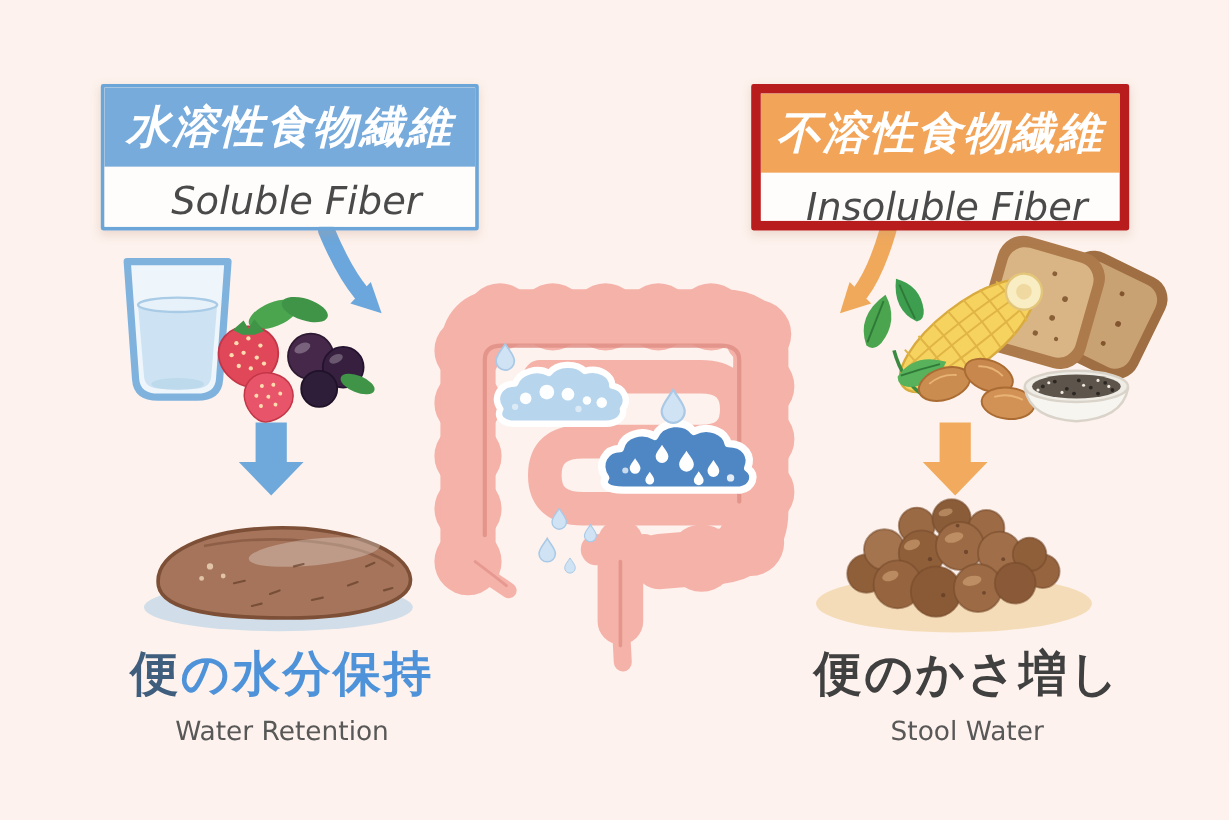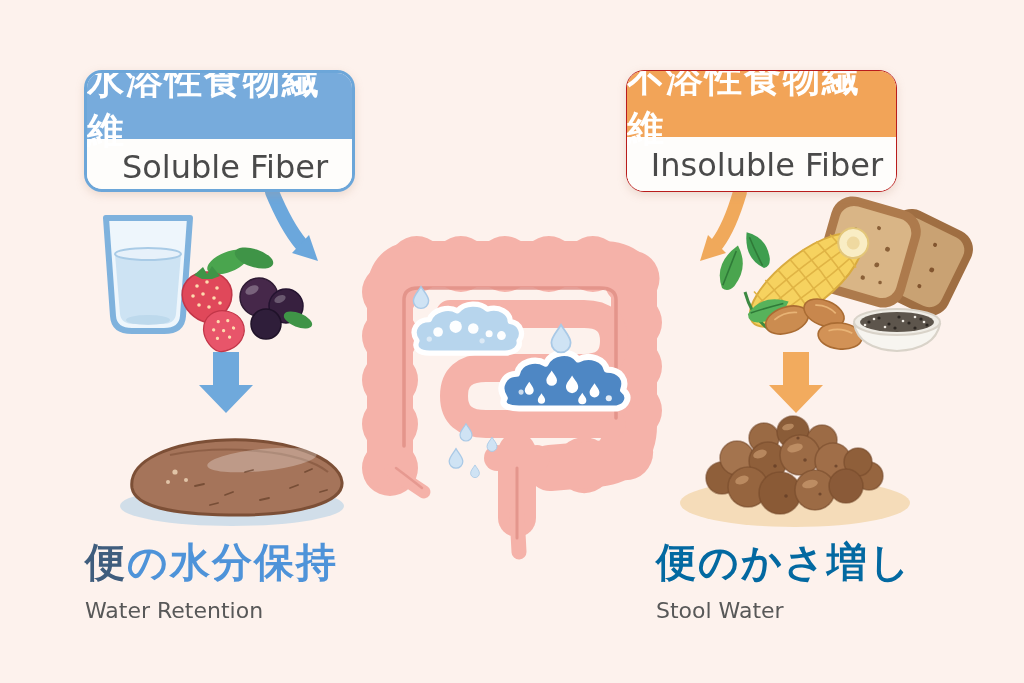--- a/index.html
+++ b/index.html
@@ -1,36 +1,36 @@
 <!DOCTYPE html>
 <html><head>
 <meta charset="utf-8">
 <style>
   html,body{margin:0;padding:0;}
   body{font-family:"DejaVu Sans","Liberation Sans",sans-serif;background:#efe7e2;}
   #stage{position:relative;width:1024px;height:683px;background:#fdf2ed;overflow:hidden;}
   svg{position:absolute;left:0;top:0;}
-  .header-box{position:absolute;width:271px;height:122px;border-radius:18px;overflow:hidden;
-    box-sizing:border-box;box-shadow:0 3px 8px rgba(190,150,130,.28);}
+  .header-box{position:absolute;width:315px;height:122px;border-radius:2px;overflow:hidden;
+    box-sizing:border-box;box-shadow:0 3px 8px rgba(190,150,130,.28);font-style:italic;}
   .header-box .jp{height:66px;display:flex;align-items:center;justify-content:center;
     color:#ffffff;font-size:37px;font-weight:bold;letter-spacing:2px;}
   .header-box .en{height:56px;background:#fefdfb;display:flex;align-items:center;justify-content:center;
     font-size:32px;color:#4a4a4a;font-weight:500;padding-left:11px;}
   #soluble-box{left:84px;top:70px;border:3px solid #6ca6d9;}
   #soluble-box .jp{background:#77abdc;}
-  #insoluble-box{left:626px;top:70px;border:1px solid #b91c1c;}
+  #insoluble-box{left:626px;top:70px;border:8px solid #b91c1c;}
   #insoluble-box .jp{background:#f2a458;}
-  .result{position:absolute;width:300px;}
+  .result{position:absolute;width:300px;text-align:center;}
   .result .jp{font-size:40px;font-weight:bold;letter-spacing:2px;line-height:1.1;}
   .result .en{font-size:22px;color:#585858;margin-top:14px;}
   #result-left{left:85px;top:540px;}
   #result-left .jp-first{color:#3f5d7d;}
   #result-left .jp-rest{color:#4e93d9;}
   #result-right{left:656px;top:540px;}
-  #result-right .jp{color:#0369a1;}
+  #result-right .jp{color:#404040;}
 </style>
 </head>
 <body>
 
 <div id="stage">
 
 <svg width="1024" height="683" viewBox="0 0 1024 683">
 
   <g>
 

